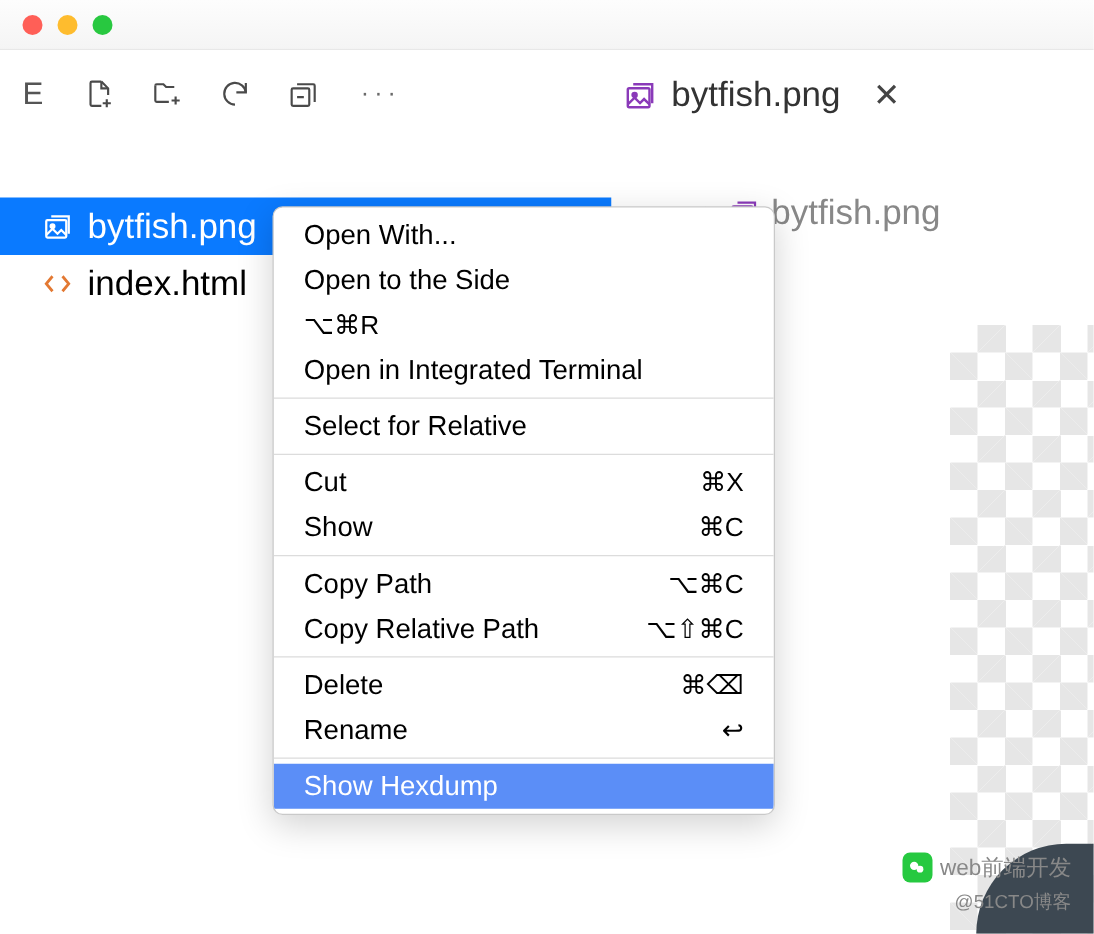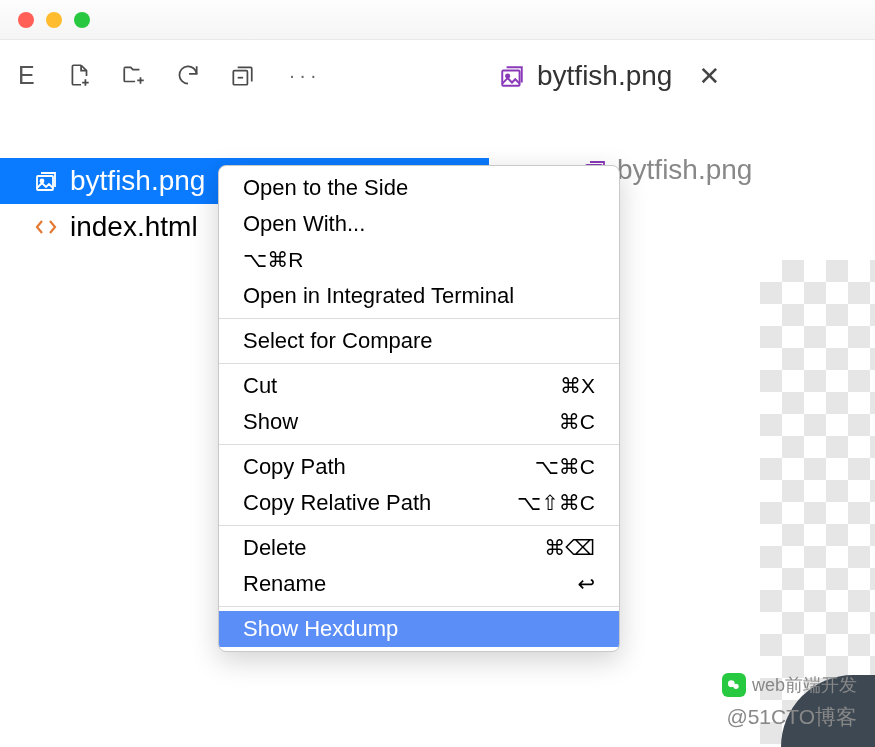--- a/index.html
+++ b/index.html
@@ -269,36 +269,36 @@
       <div class="blob"></div>
     </div>
   </div>
 
 </div>
 
 <div class="context-menu">
 
 <div class="menu-group">
       <div class="menu-item">
+        <span>Open With...</span>
+      </div>
+      <div class="menu-item">
         <span>Open to the Side</span>
       </div>
       <div class="menu-item">
-        <span>Open With...</span>
-      </div>
-      <div class="menu-item">
         <span class="menu-shortcut">⌥⌘R</span>
       </div>
       <div class="menu-item">
         <span>Open in Integrated Terminal</span>
       </div>
     </div>
     <div class="menu-sep"></div>
     <div class="menu-group">
       <div class="menu-item">
-        <span>Select for Compare</span>
+        <span>Select for Relative</span>
       </div>
     </div>
     <div class="menu-sep"></div>
     <div class="menu-group">
       <div class="menu-item">
         <span>Cut</span>
         <span class="menu-shortcut">⌘X</span>
       </div>
       <div class="menu-item">
         <span>Show</span>
@@ -338,14 +338,14 @@
 <div class="watermark">
   <div class="row">
     <span class="wm-icon">
       <svg width="16" height="16" viewBox="0 0 24 24" fill="#fff">
           <circle cx="8" cy="10" r="5"></circle>
           <circle cx="15" cy="14" r="4"></circle>
         </svg>
     </span>
     <span>web前端开发</span>
   </div>
-  <span style="font-size:21px;">@51CTO博客</span>
+  <span style="font-size:15px;">@51CTO博客</span>
 </div>
 
 </body></html>

